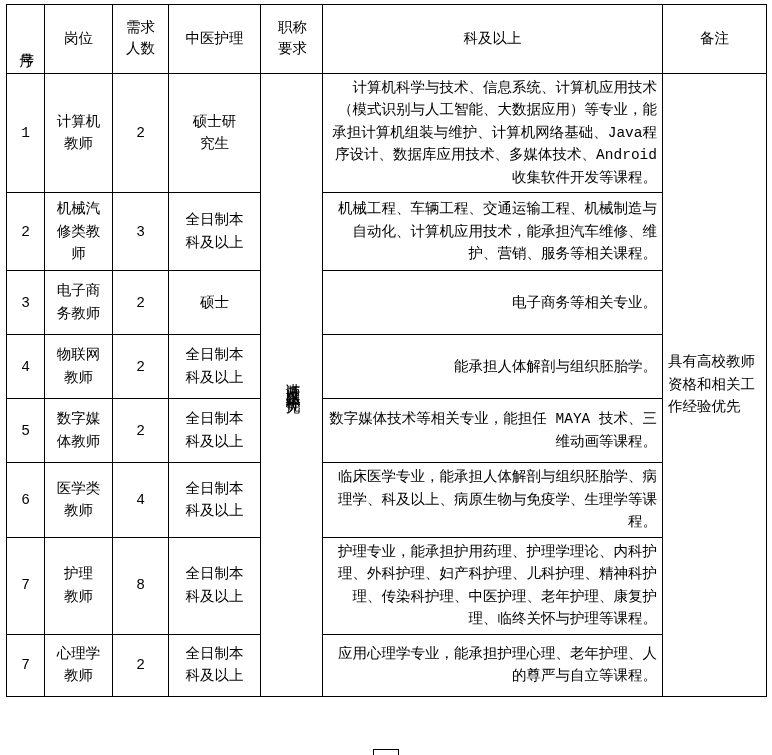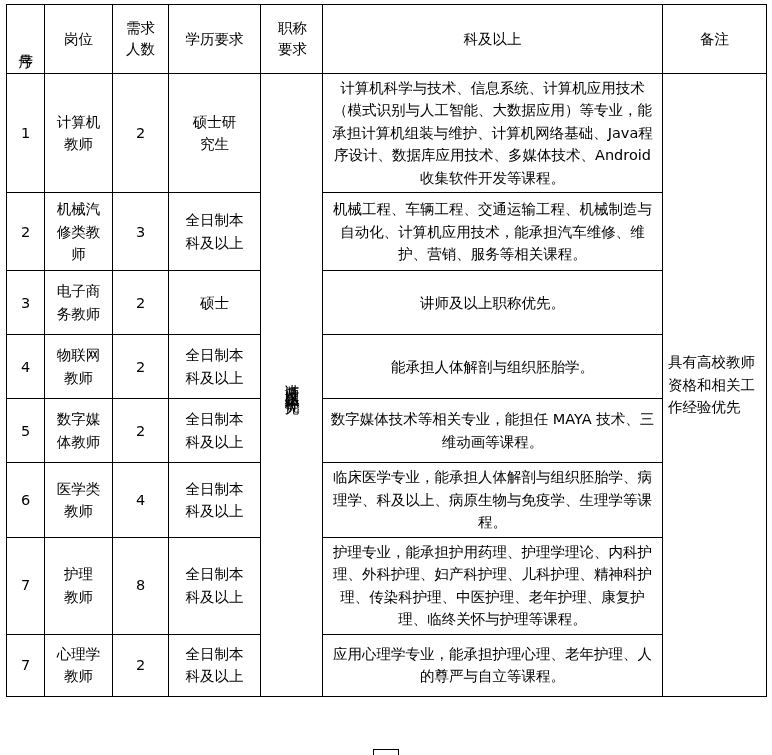--- a/index.html
+++ b/index.html
@@ -18,20 +18,21 @@
     position: relative;
     width: 772px;
     height: 755px;
     box-sizing: border-box;
     padding: 4px 6px 0 6px;
   }
   table.job-table {
     border-collapse: collapse;
     width: 760px;
     table-layout: fixed;
+    font-family: Liberation Mono, monospace;
   }
   table.job-table td,
   table.job-table th {
     border: 1px solid #000000;
     vertical-align: middle;
     padding: 3px 5px;
     font-weight: normal;
     font-size: 14.5px;
     line-height: 1.55;
   }
@@ -46,21 +47,21 @@
 
   thead td {
     text-align: center;
     font-size: 15px;
     height: 62px;
   }
   td.center {
     text-align: center;
   }
   td.major {
-    text-align: center;
+    text-align: right;
     line-height: 1.6;
     font-size: 14.5px;
   }
   td.vertical {
     text-align: center;
     padding: 2px;
   }
   
   .vtext {
     writing-mode: vertical-rl;
@@ -129,21 +130,21 @@
         <td>
           <span>岗位</span>
         </td>
         <td>
           <span class="head-two-line">
             <span>需求</span><br>
             <span>人数</span>
           </span>
         </td>
         <td>
-          <span>学历要求</span>
+          <span>中医护理</span>
         </td>
         <td>
           <span class="head-left">
             <span>职称</span><br>
             <span>要求</span>
           </span>
         </td>
         <td>
           <span>科及以上</span>
         </td>
@@ -189,21 +190,21 @@
       <tr style="height:64px;">
         <td class="center">3</td>
         <td class="center">
           <span>电子商</span><br>
           <span>务教师</span>
         </td>
         <td class="center">2</td>
         <td class="center">
           <span>硕士</span>
         </td>
-        <td class="major">讲师及以上职称优先。</td>
+        <td class="major">电子商务等相关专业。</td>
       </tr>
 
       <tr style="height:64px;">
         <td class="center">4</td>
         <td class="center">
           <span>物联网</span><br>
           <span>教师</span>
         </td>
         <td class="center">2</td>
         <td class="center">

